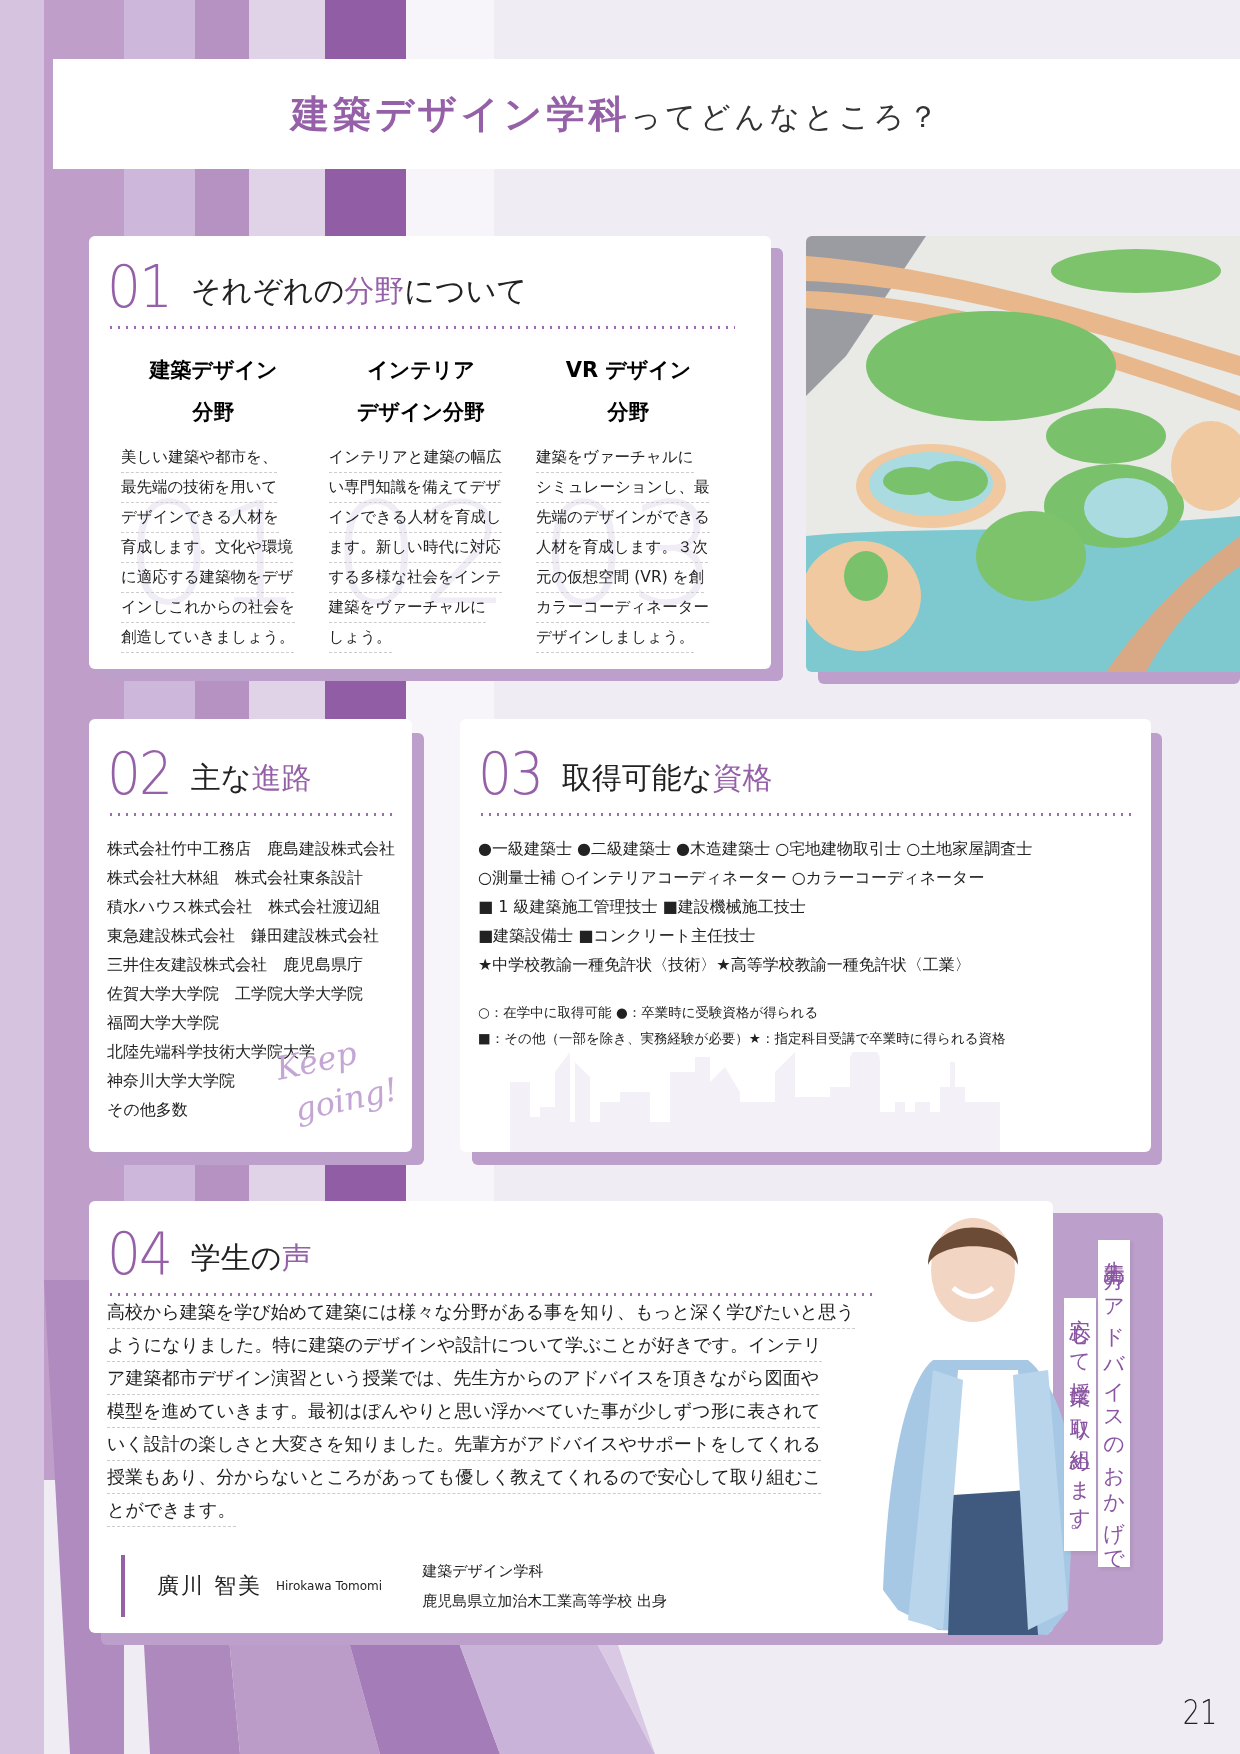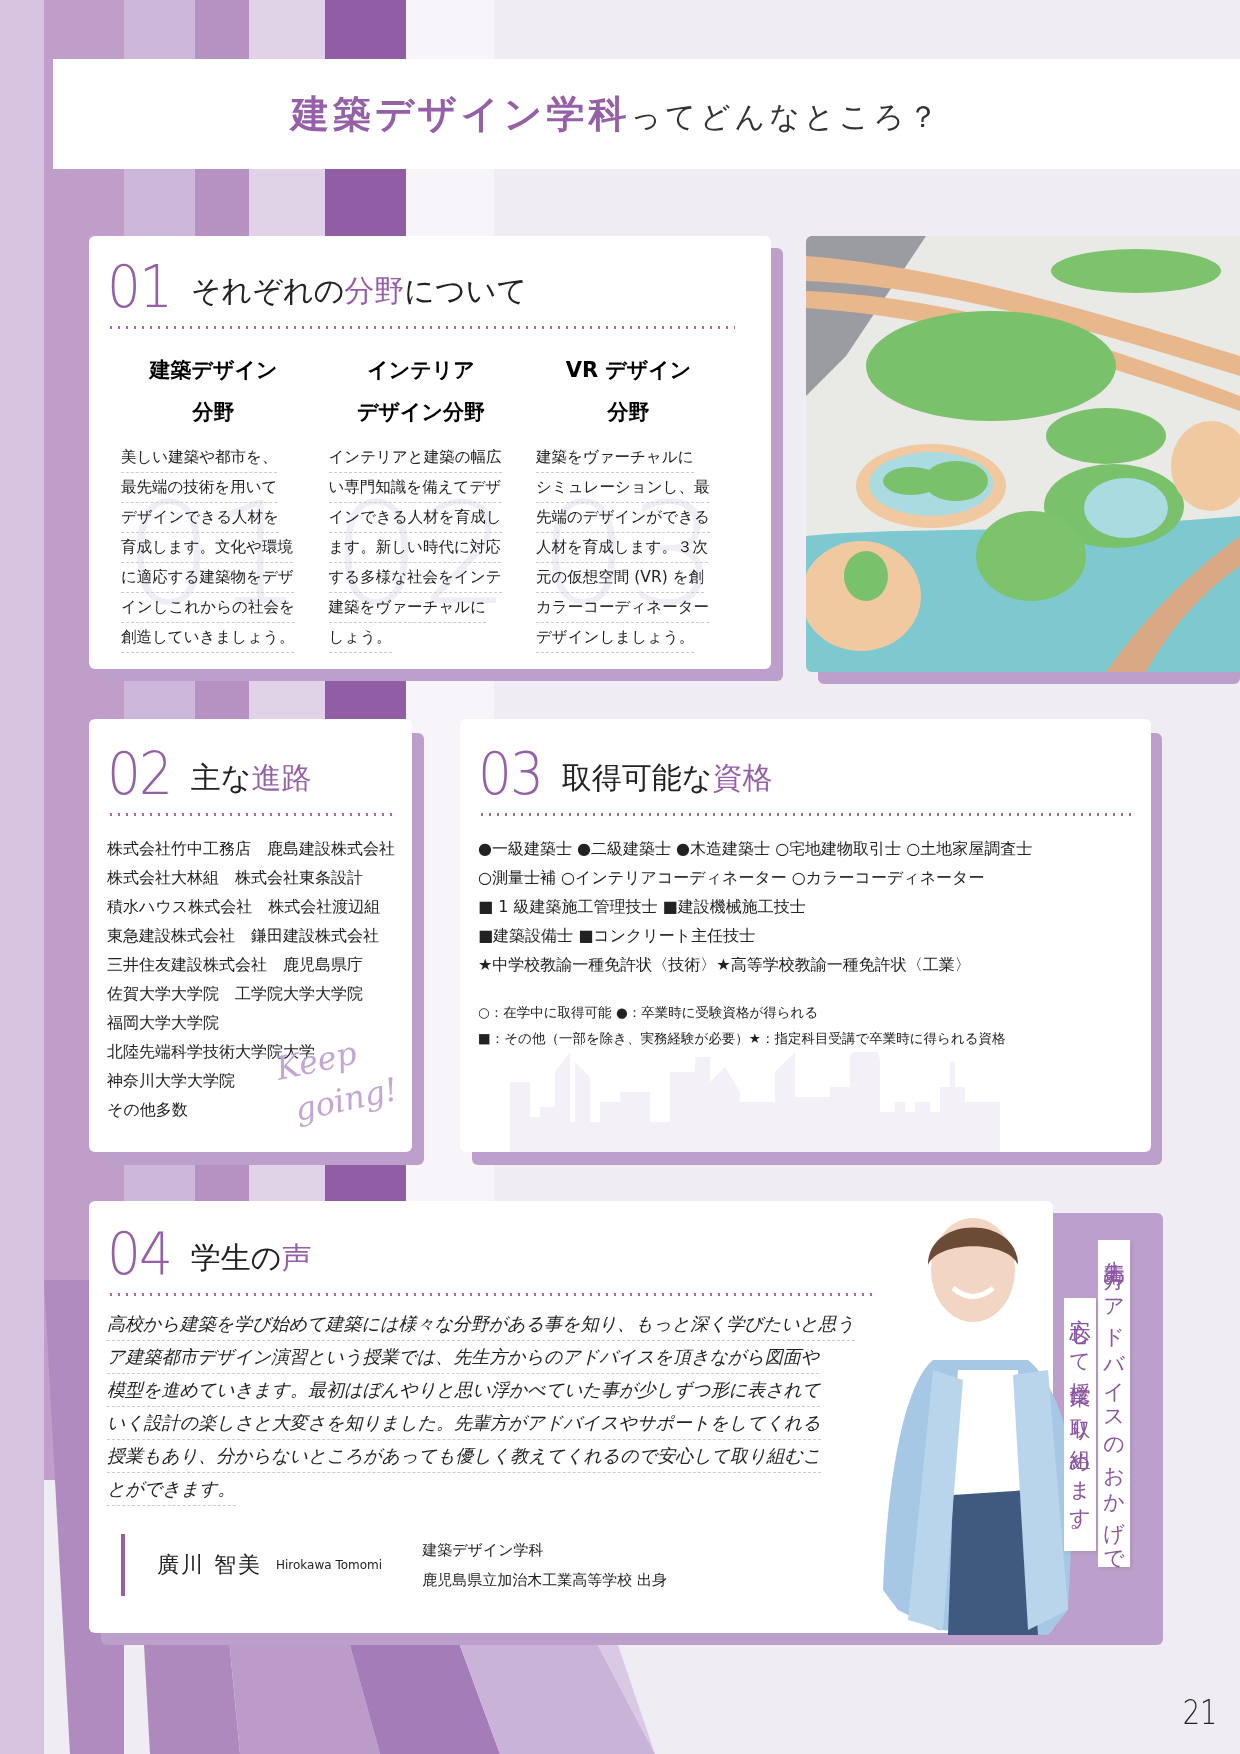--- a/index.html
+++ b/index.html
@@ -262,22 +262,23 @@
 
 <div class="card-shadow" style="left:101px;top:1213px;width:1062px;height:432px;"></div>
 <div class="card" style="left:89px;top:1201px;width:964px;height:432px;padding:24px 18px 0 18px;">
   <div style="width:770px;">
     <div class="sec-head">
       <span class="sec-num">04</span>
       <span class="sec-title"><span>学生の</span><span class="hl">声</span></span>
     </div>
     <div class="dots"></div>
   </div>
-  <div style="margin-top:12px;font-style:italic;">
+  <div style="">
     <div class="voice-line">高校から建築を学び始めて建築には様々な分野がある事を知り、もっと深く学びたいと思う</div>
+    <div class="voice-line">ようになりました。特に建築のデザインや設計について学ぶことが好きです。インテリ</div>
     <div class="voice-line">ア建築都市デザイン演習という授業では、先生方からのアドバイスを頂きながら図面や</div>
     <div class="voice-line">模型を進めていきます。最初はぼんやりと思い浮かべていた事が少しずつ形に表されて</div>
     <div class="voice-line">いく設計の楽しさと大変さを知りました。先輩方がアドバイスやサポートをしてくれる</div>
     <div class="voice-line">授業もあり、分からないところがあっても優しく教えてくれるので安心して取り組むこ</div>
     <div class="voice-line">とができます。</div>
   </div>
   <div class="profile">
     <div class="profile-bar"></div>
     <span class="profile-name">廣川 智美</span>
     <span class="profile-roman">Hirokawa Tomomi</span>

